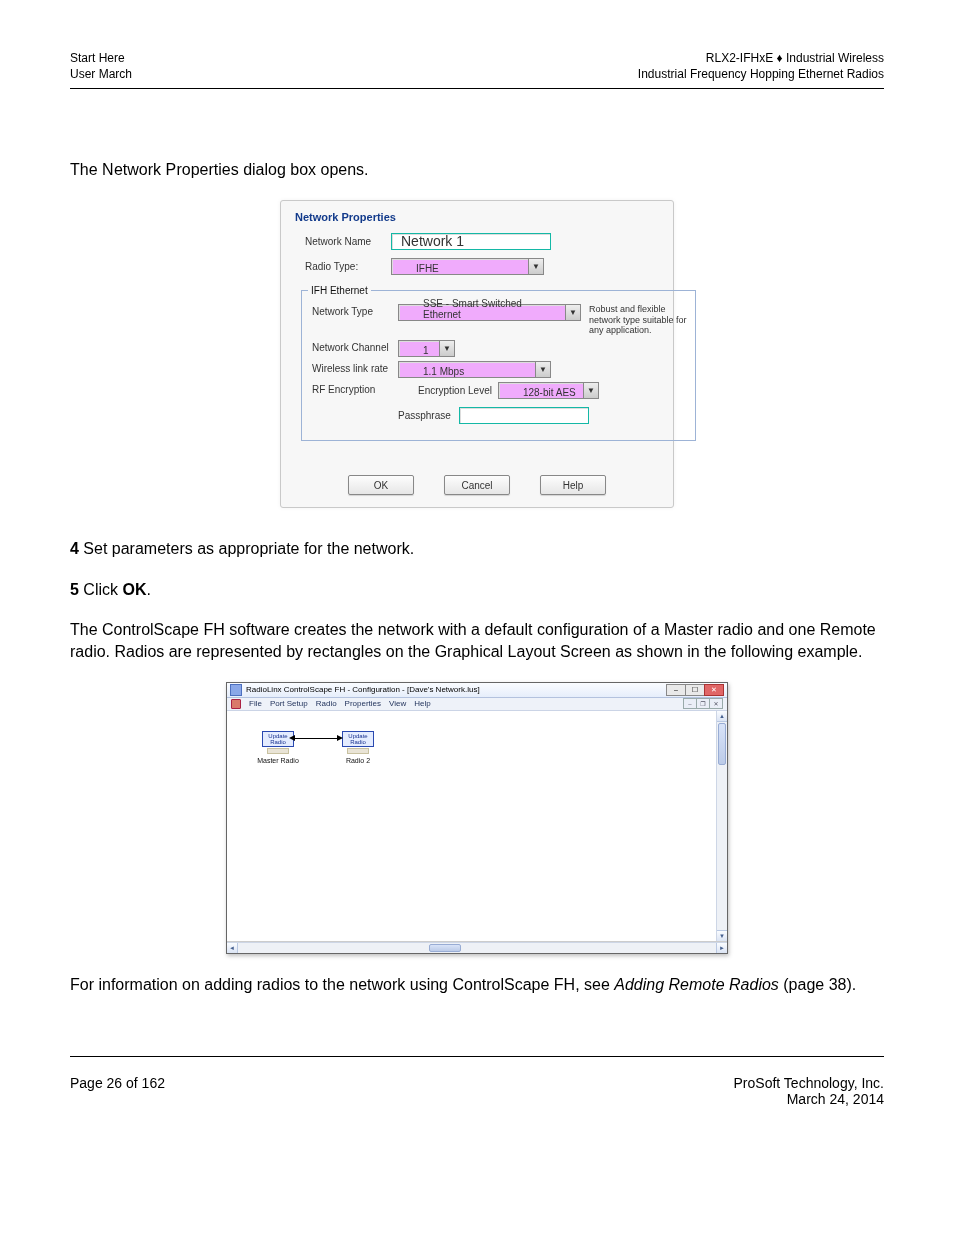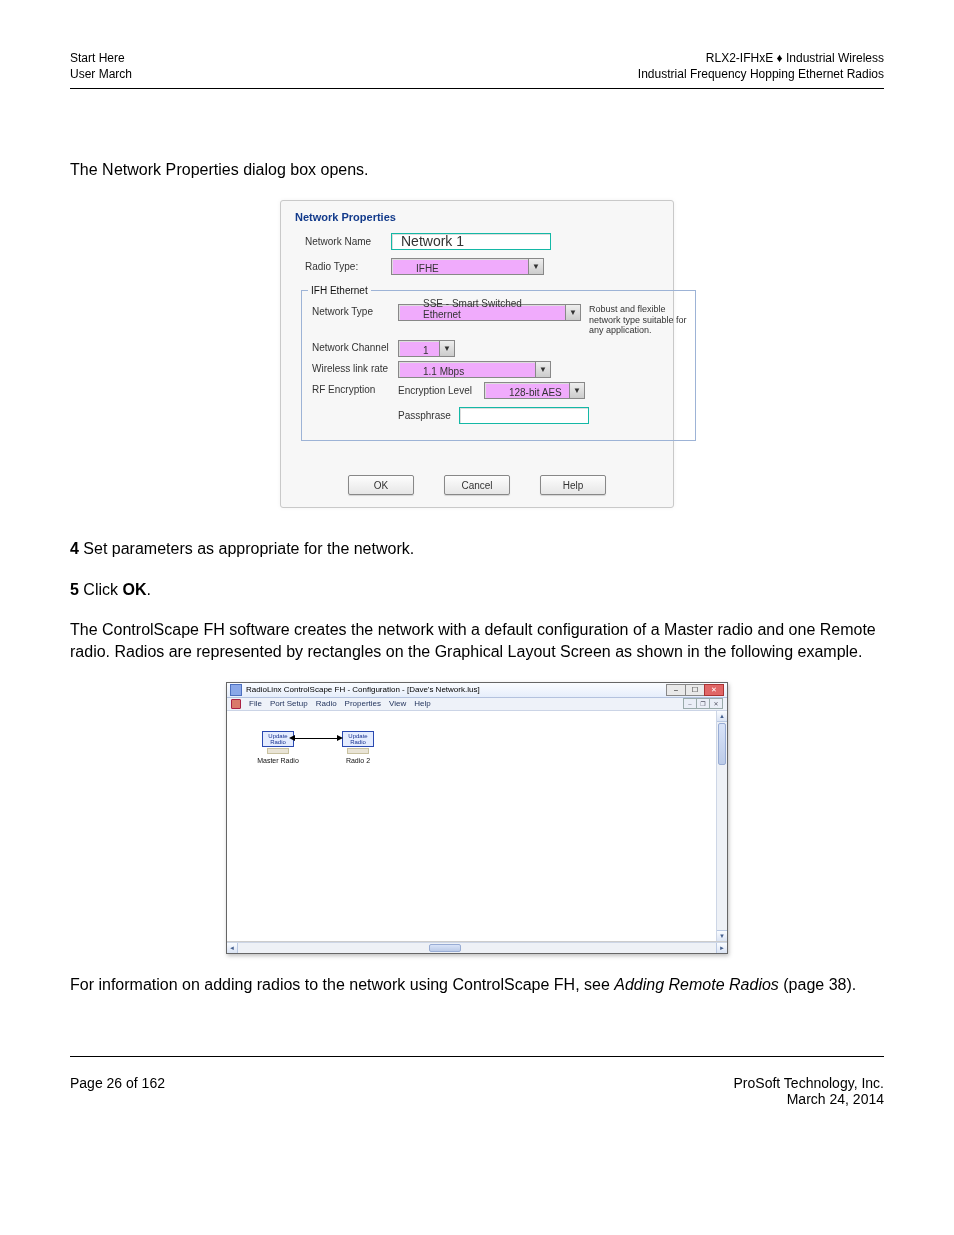--- a/index.html
+++ b/index.html
@@ -326,21 +326,21 @@
         <div class="ifh-row">
           <div class="ifh-label">Wireless link rate</div>
           <div class="d1-select" style="width:130px">
             <span class="val">1.1 Mbps</span>
             <span class="chev">▼</span>
           </div>
         </div>
 
         <div class="ifh-row">
           <div class="ifh-label">RF Encryption</div>
-          <div style="display:flex; align-items:center; gap:12px;">
+          <div style="display:flex; align-items:center; gap:6px;margin-left:20px;">
             <span>Encryption Level</span>
             <div class="d1-select" style="width:78px">
               <span class="val">128-bit AES</span>
               <span class="chev">▼</span>
             </div>
           </div>
         </div>
 
         <div class="ifh-row" style="margin-top:4px;">
           <div class="ifh-label"></div>

